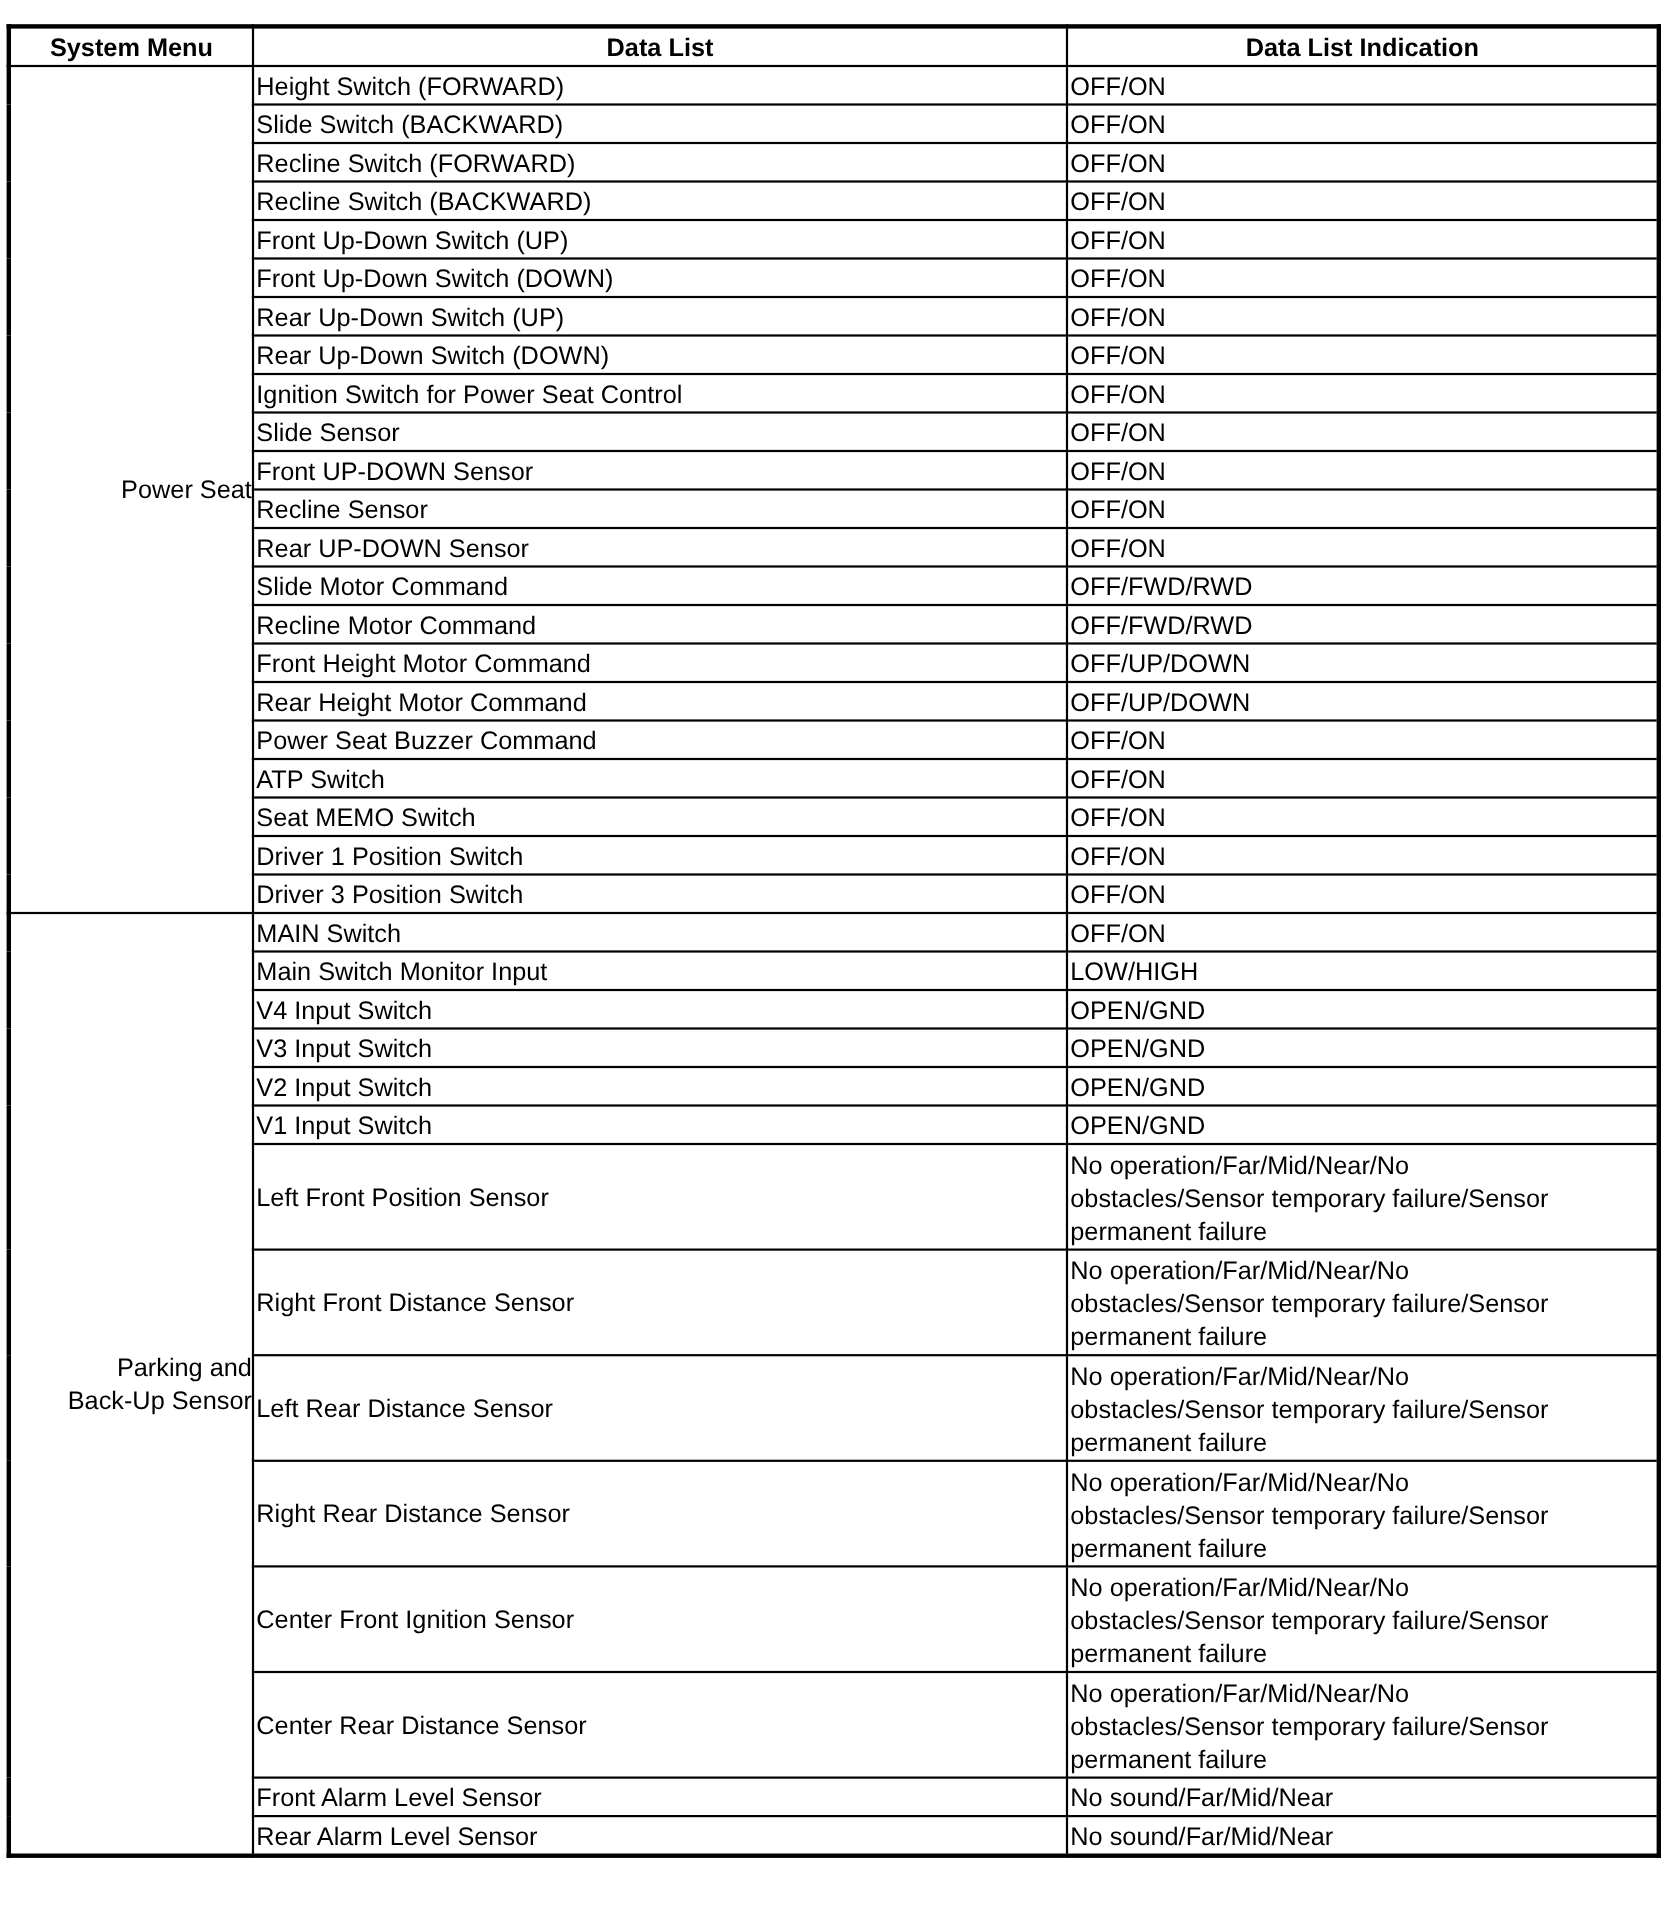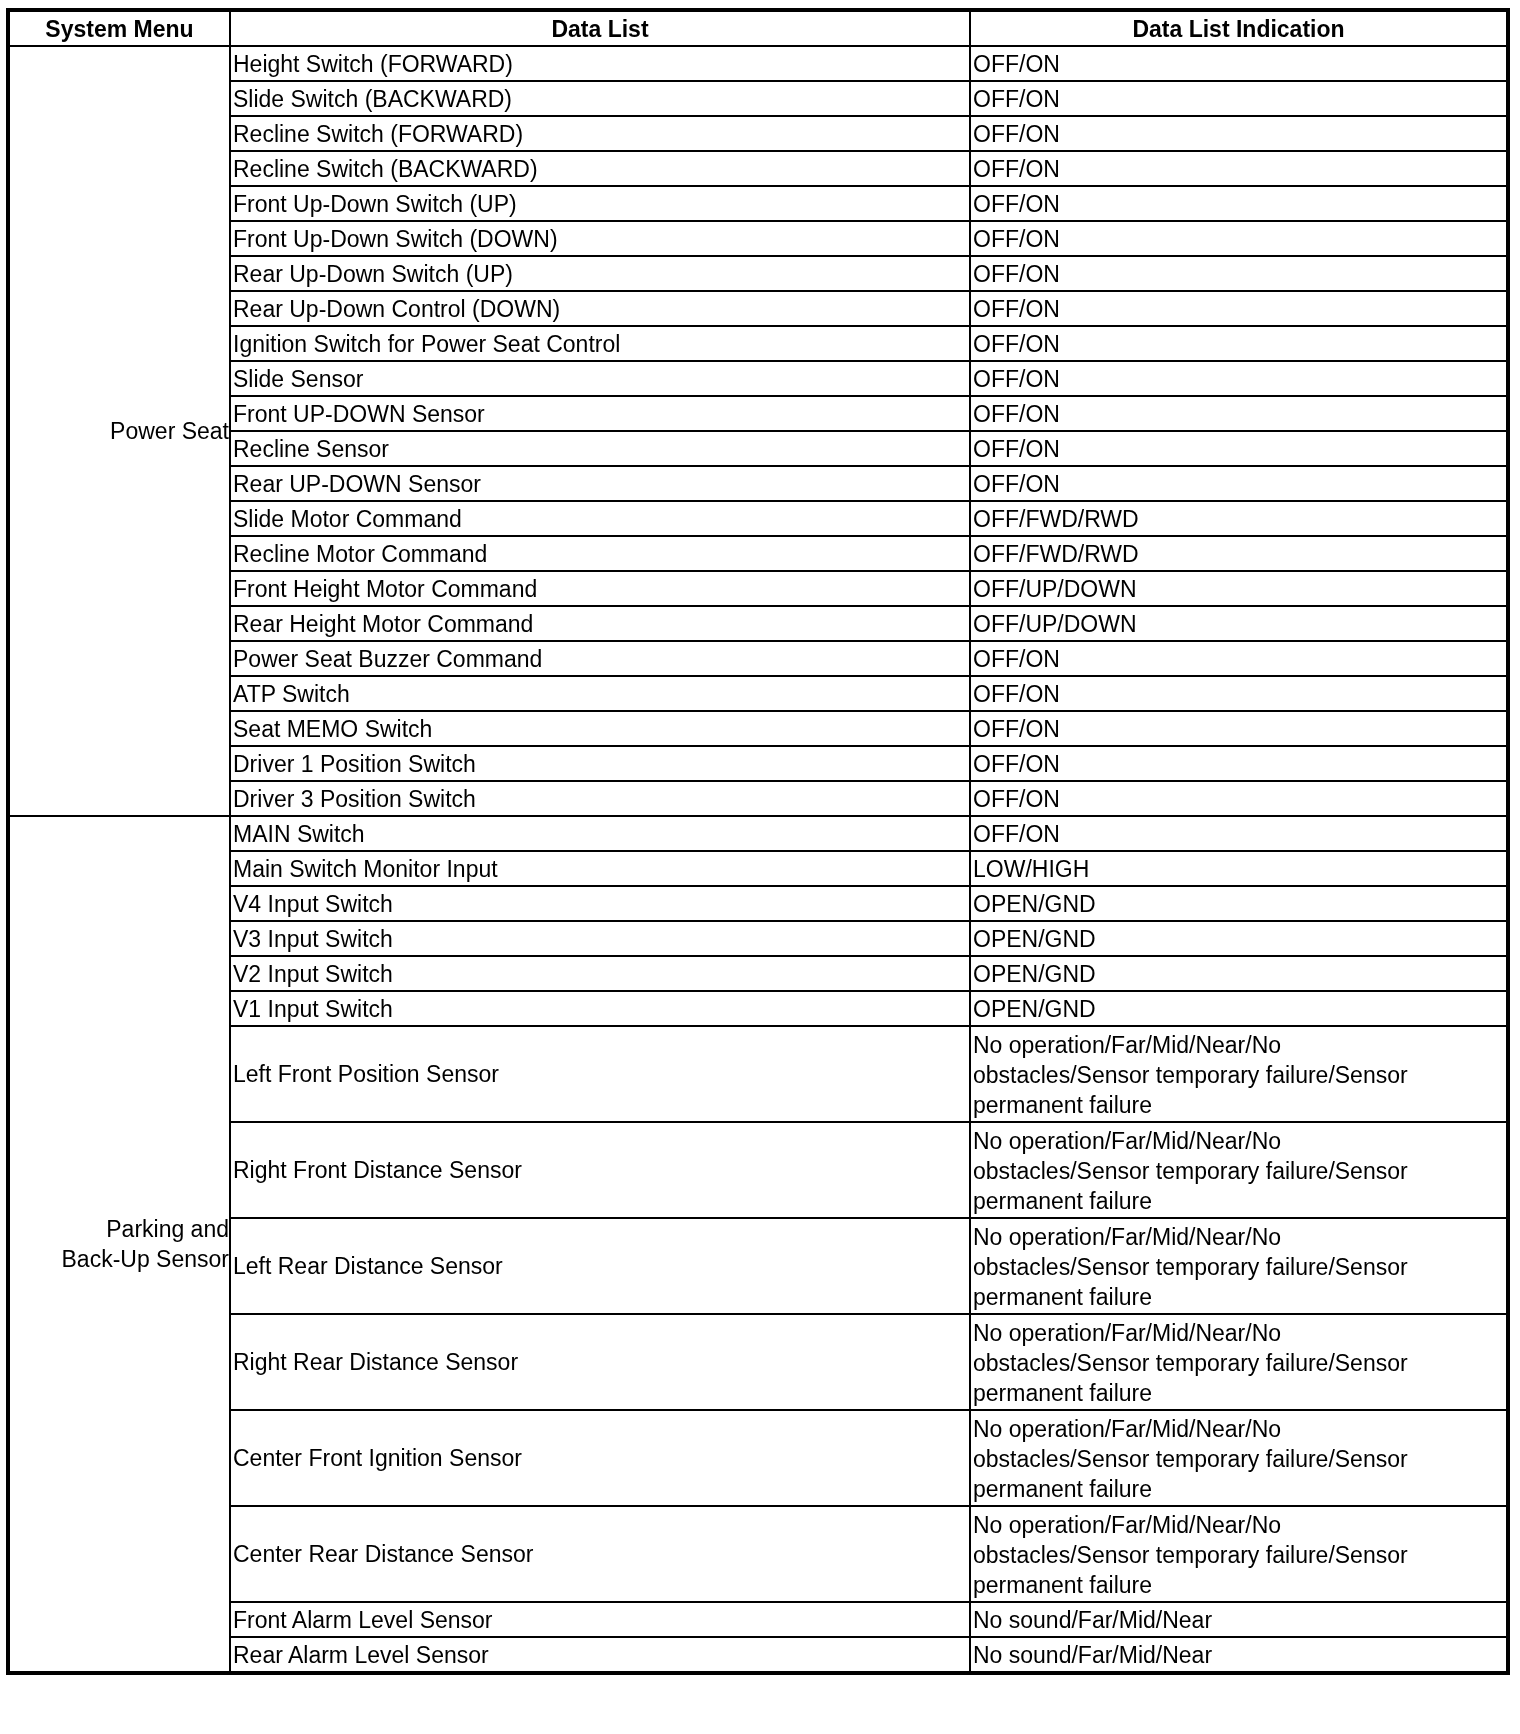--- a/index.html
+++ b/index.html
@@ -11,21 +11,21 @@
       width: 1520px;
       height: 1734px;
       position: relative;
       overflow: hidden;
       font-family: "Liberation Sans", sans-serif;
       color: #000000;
     }
     table.data-table {
       position: absolute;
       left: 6px;
-      top: 8px;
+      top: 22px;
       width: 1500px;
       border-collapse: collapse;
       table-layout: fixed;
       border: 4px solid #000000;
     }
     col.c1 { width: 222px; }
     col.c2 { width: 740px; }
     col.c3 { width: 538px; }
     th, td {
       border: 2px solid #000000;
@@ -98,21 +98,21 @@
     </tr>
     <tr class="single">
       <td>Front Up-Down Switch (DOWN)</td>
       <td>OFF/ON</td>
     </tr>
     <tr class="single">
       <td>Rear Up-Down Switch (UP)</td>
       <td>OFF/ON</td>
     </tr>
     <tr class="single">
-      <td>Rear Up-Down Control (DOWN)</td>
+      <td>Rear Up-Down Switch (DOWN)</td>
       <td>OFF/ON</td>
     </tr>
     <tr class="single">
       <td>Ignition Switch for Power Seat Control</td>
       <td>OFF/ON</td>
     </tr>
     <tr class="single">
       <td>Slide Sensor</td>
       <td>OFF/ON</td>
     </tr>

